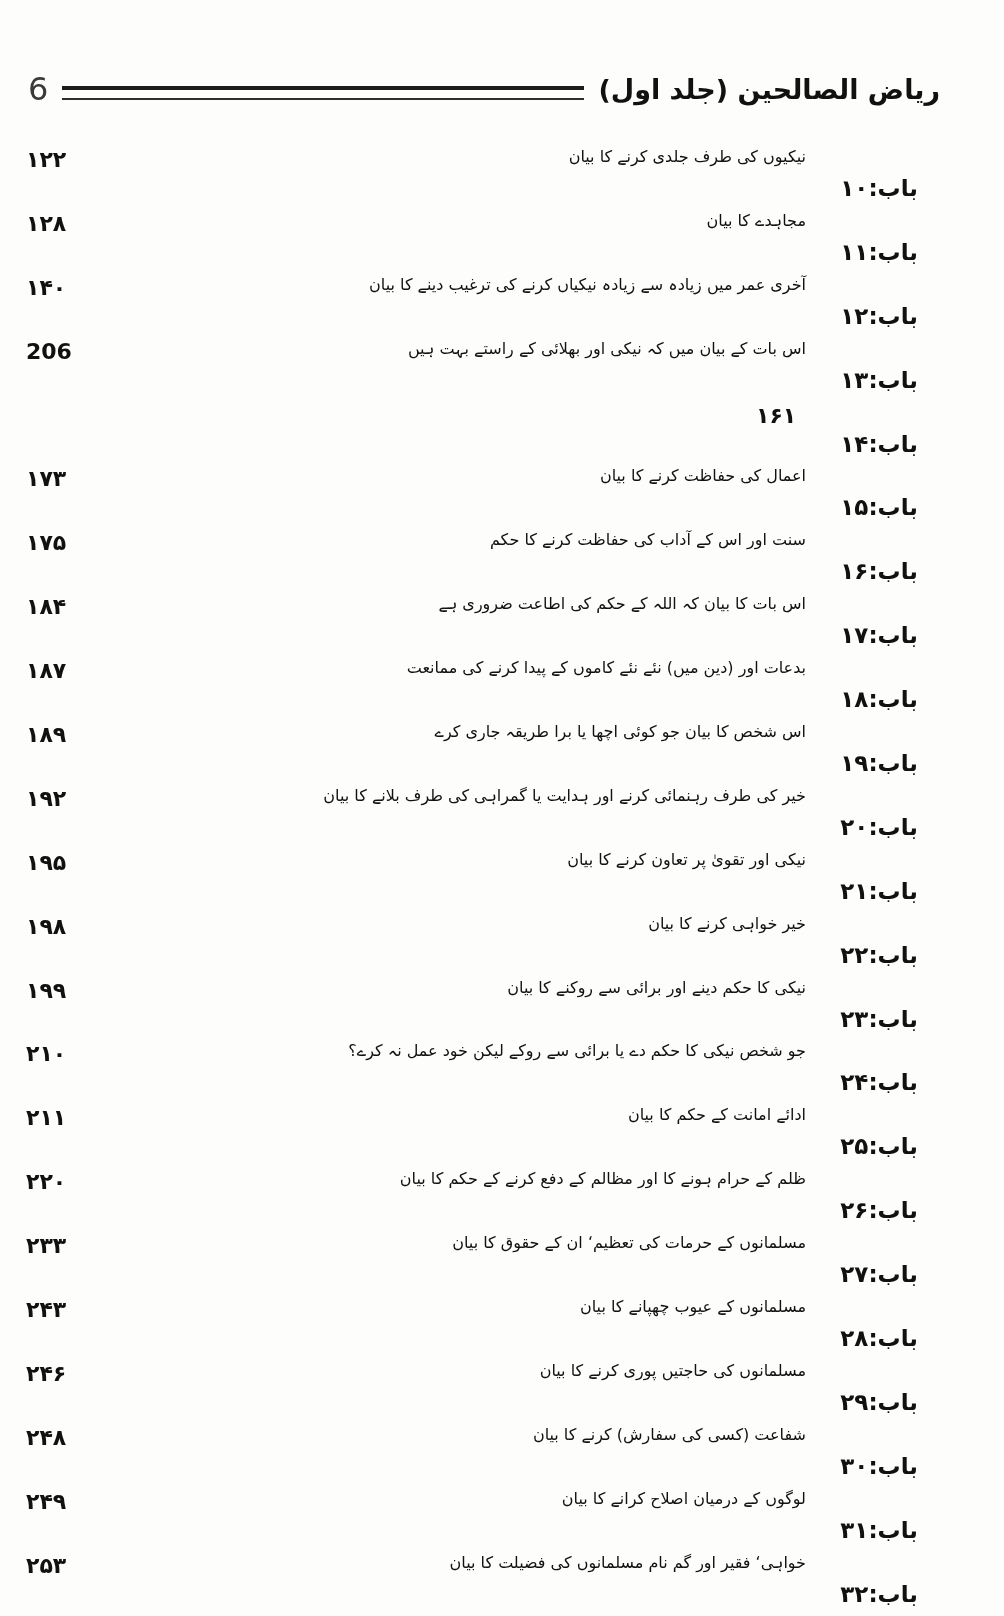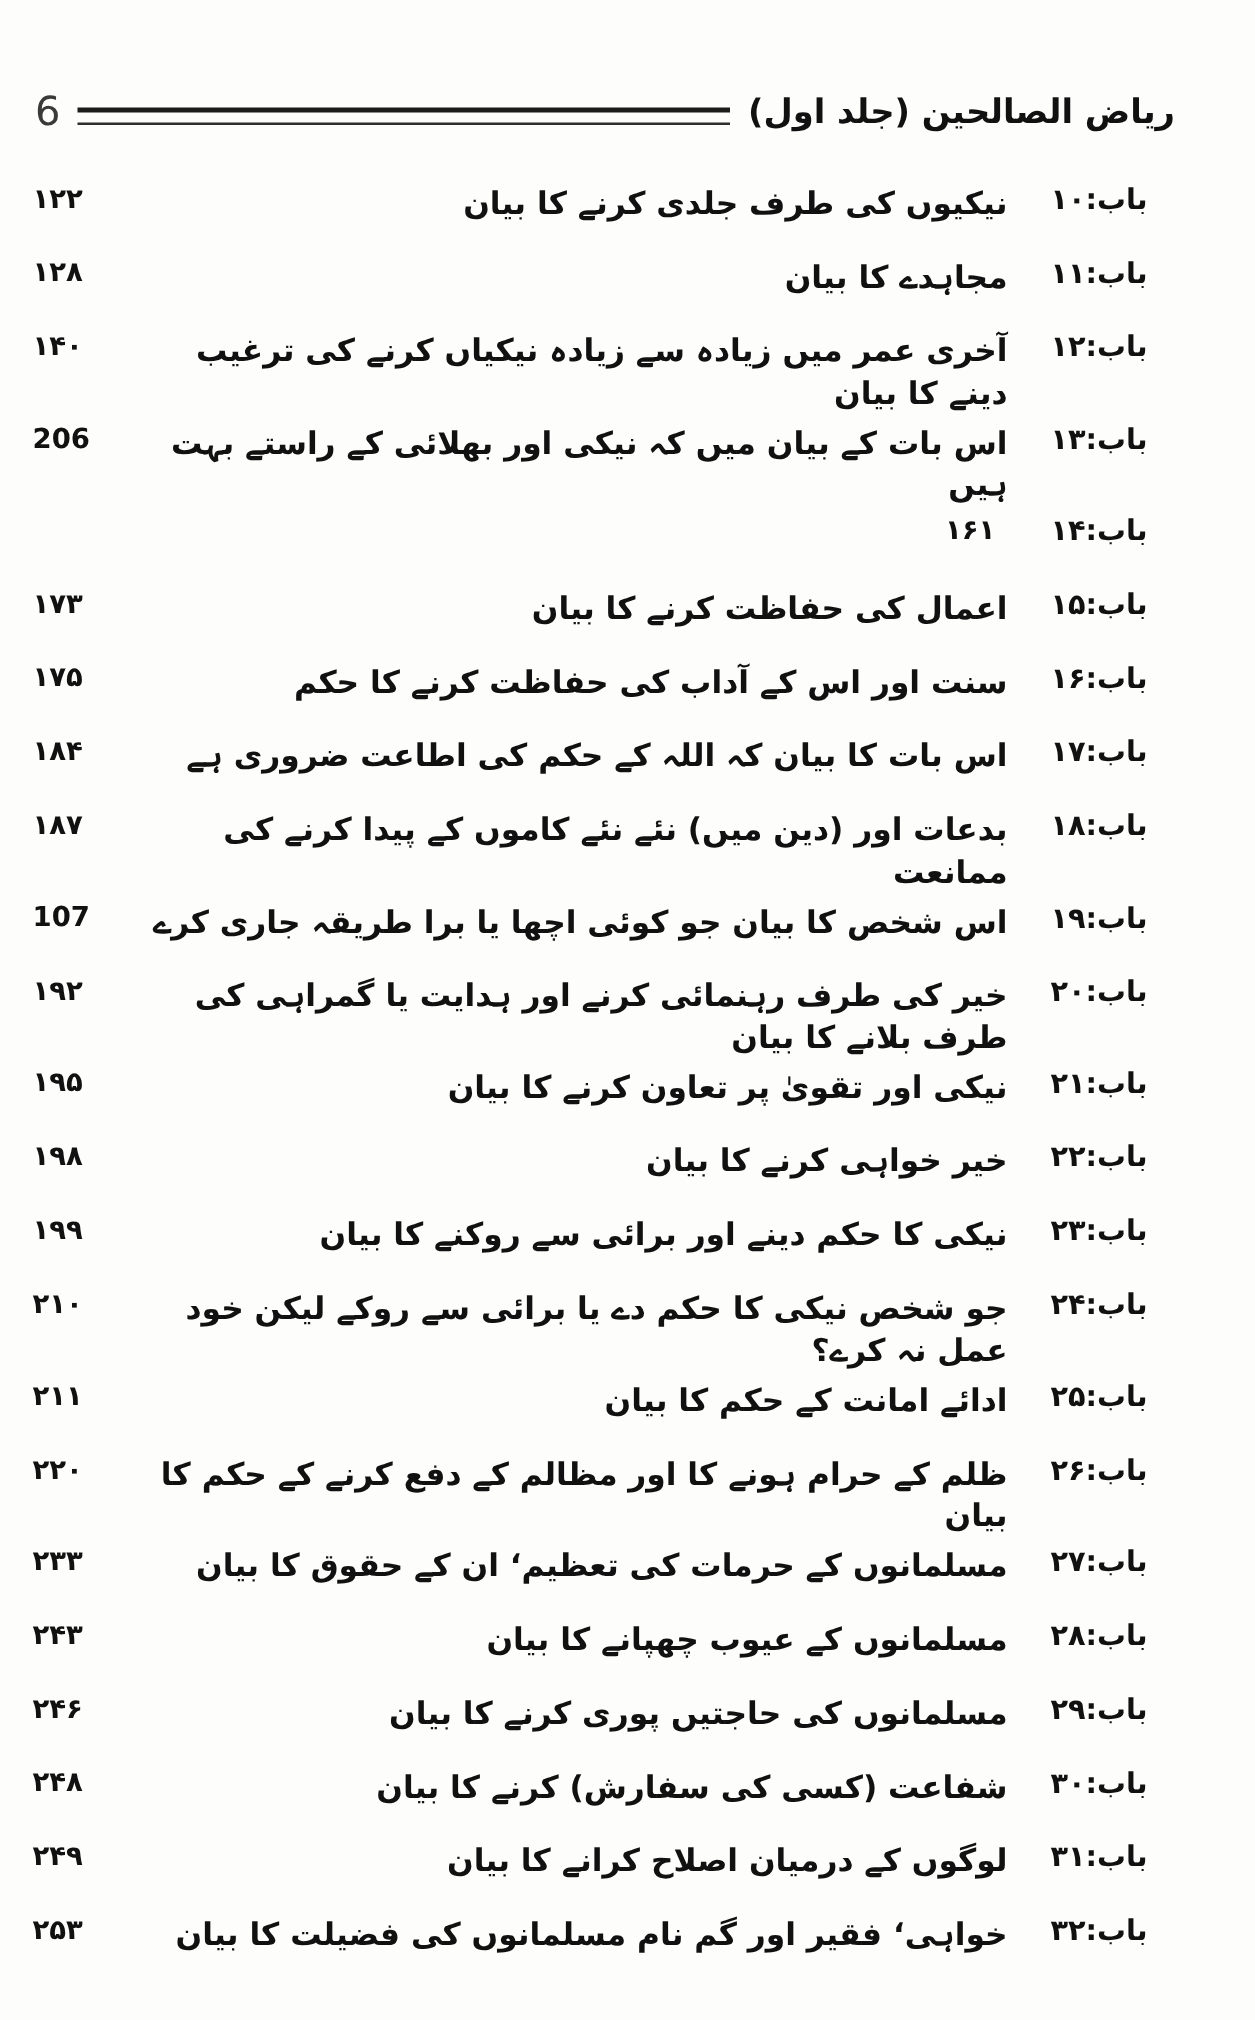--- a/index.html
+++ b/index.html
@@ -60,25 +60,26 @@
     box-sizing: border-box;
   }
   .chapter {
     width: 84px;
     flex: 0 0 84px;
     font-size: 23px;
     font-weight: bold;
     white-space: nowrap;
     direction: rtl;
     line-height: 1.3;
+    margin-top: 28px;
   }
   .title {
     flex: 1;
-    font-size: 25px;
-    font-weight: bold;
+    font-size: 16px;
+    font-weight: normal;
     text-align: right;
     direction: rtl;
     line-height: 1.35;
     padding-left: 18px;
     padding-right: 28px;
   }
   .pagenum {
     width: 78px;
     flex: 0 0 78px;
     font-size: 22px;
@@ -149,21 +150,21 @@
 
   <div class="row">
     <div class="chapter">باب:۱۸</div>
     <div class="title">بدعات اور (دین میں) نئے نئے کاموں کے پیدا کرنے کی ممانعت</div>
     <div class="pagenum">۱۸۷</div>
   </div>
 
   <div class="row">
     <div class="chapter">باب:۱۹</div>
     <div class="title">اس شخص کا بیان جو کوئی اچھا یا برا طریقہ جاری کرے</div>
-    <div class="pagenum">107</div>
+    <div class="pagenum">۱۸۹</div>
   </div>
 
   <div class="row">
     <div class="chapter">باب:۲۰</div>
     <div class="title">خیر کی طرف رہنمائی کرنے اور ہدایت یا گمراہی کی طرف بلانے کا بیان</div>
     <div class="pagenum">۱۹۲</div>
   </div>
 
   <div class="row">
     <div class="chapter">باب:۲۱</div>

